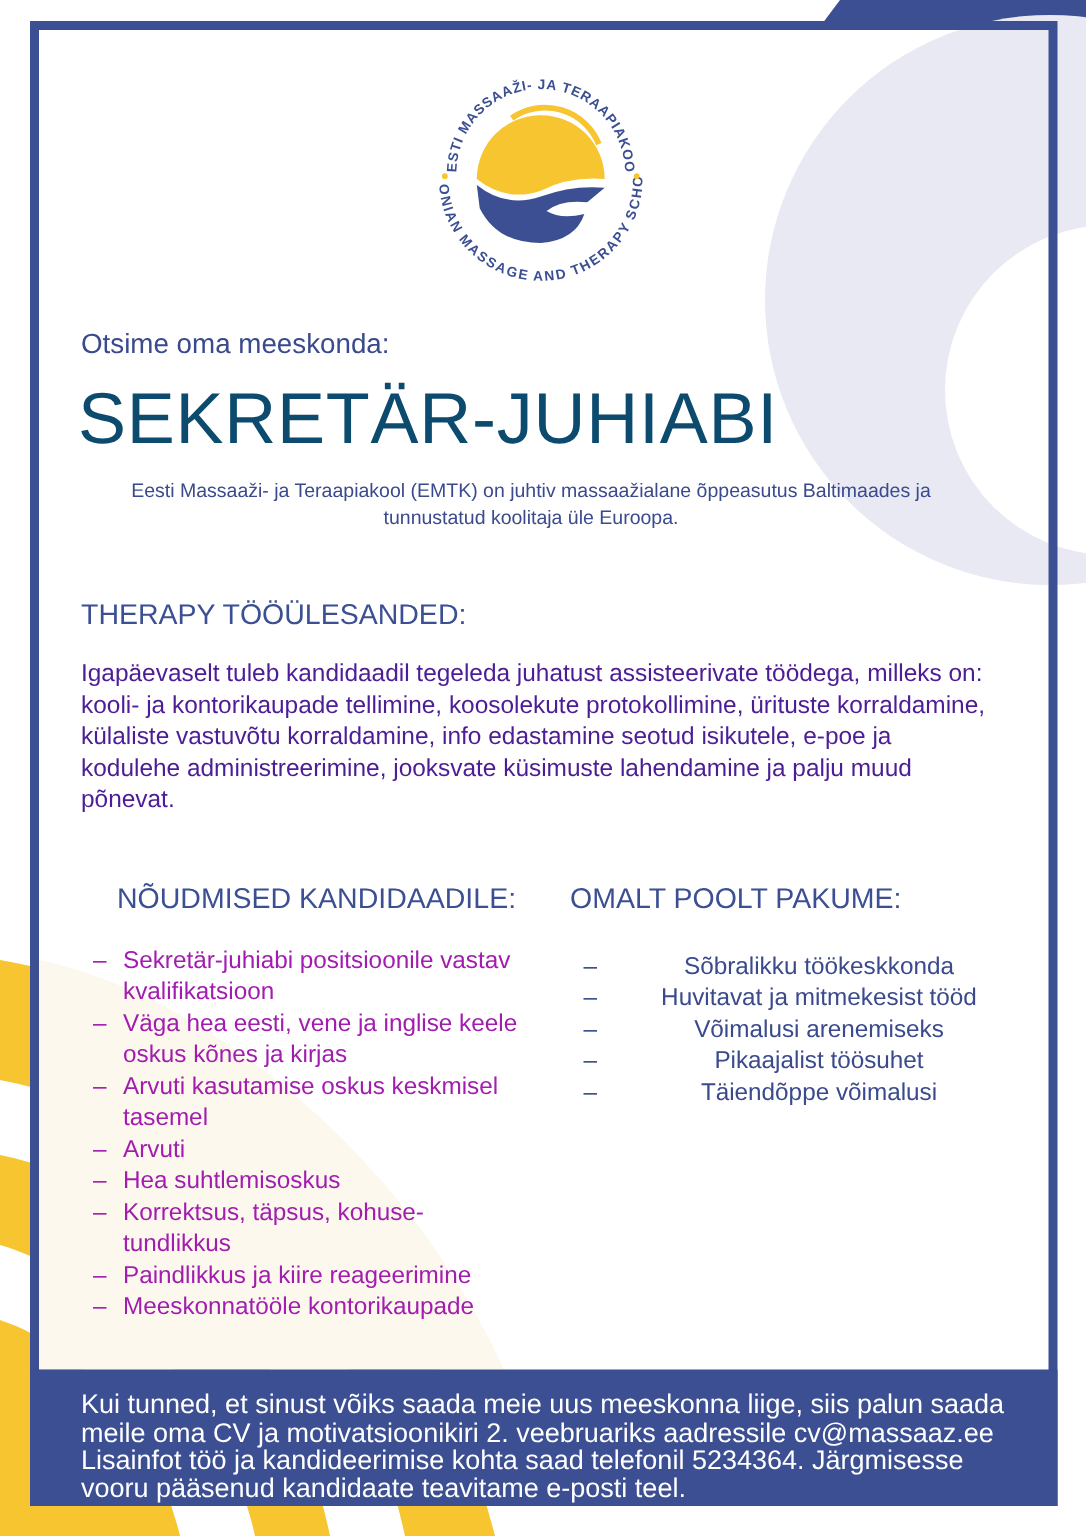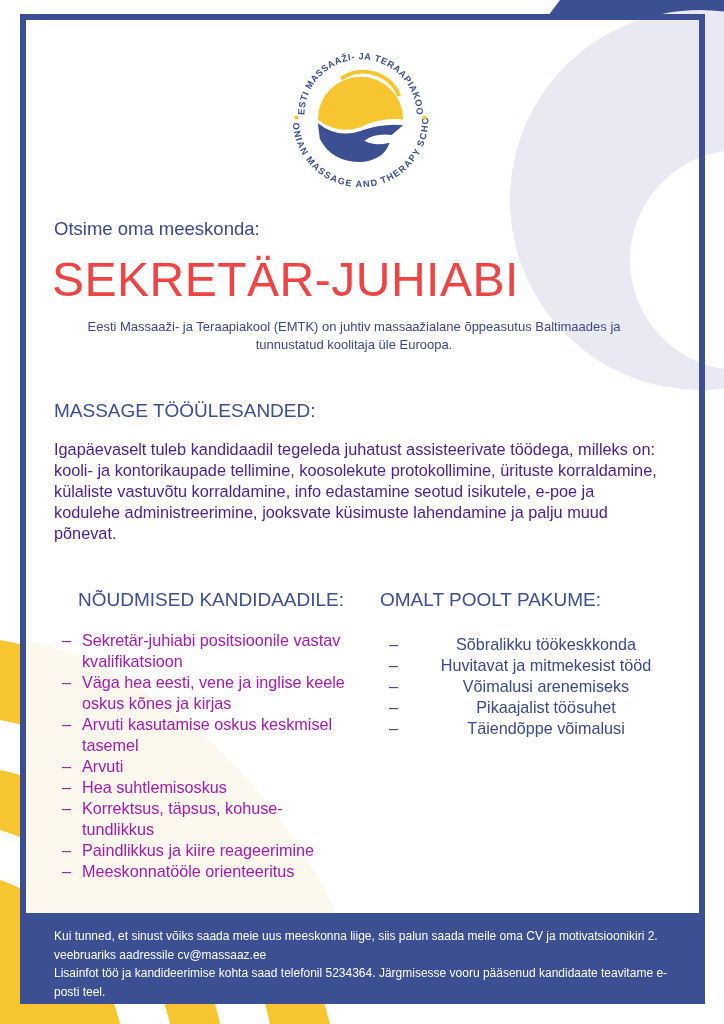--- a/index.html
+++ b/index.html
@@ -11,37 +11,37 @@
     }
     .bg-layer { position: absolute; inset: 0; z-index: 0; }
     .frame {
       position: absolute; left: 20px; top: 14px; width: 685px; height: 990px;
       box-sizing: border-box; border: 6px solid #3b4f92; z-index: 2;
       background: transparent;
     }
     .content { position: absolute; left: 0; top: 0; width: 724px; height: 1024px; z-index: 3; }
     .logo { position: absolute; left: 283px; top: 38px; width: 155px; height: 155px; }
     .kicker { position: absolute; left: 54px; top: 218px; font-size: 18.5px; color: #3a4a8c; }
-    .title { position: absolute; left: 52px; top: 252px; font-size: 48px; color: #ef4444; letter-spacing: 0.5px; }
+    .title { position: absolute; left: 52px; top: 252px; font-size: 48px; color: #0c4a6e; letter-spacing: 0.5px; }
     .intro { position: absolute; left: 54px; top: 318px; width: 600px; font-size: 13px; line-height: 17.5px; color: #3a4a8c; text-align: center; }
     .section-h { position: absolute; font-size: 19px; color: #3b4f92; }
     .tasks-h { left: 54px; top: 400px; }
     .tasks-body { position: absolute; left: 54px; top: 439px; width: 610px; font-size: 16.3px; line-height: 21px; color: #4c1d95; }
     .req-h { left: 54px; top: 589px; margin-left: 24px; }
     .offer-h { left: 380px; top: 589px; }
     ul.req { position: absolute; left: 62px; top: 630px; width: 290px; margin: 0; padding: 0; list-style: none; font-size: 16.2px; line-height: 21px; color: #a21caf; }
     ul.req li { position: relative; padding-left: 20px; }
     ul.req li::before { content: "–"; position: absolute; left: 0; top: 0; }
     ul.offer { position: absolute; left: 389px; top: 634px; width: 300px; margin: 0; padding: 0; list-style: none; font-size: 16.2px; line-height: 21px; color: #3a4a8c; text-align: center; }
     ul.offer li { position: relative; padding-left: 14px; }
     ul.offer li::before { content: "–"; position: absolute; left: 0; top: 0; }
     .footer {
       position: absolute; left: 20px; top: 913px; width: 685px; height: 91px;
       background: #3b4f92; z-index: 4; box-sizing: border-box; padding: 14px 34px 0 34px;
-      color: #ffffff; font-size: 12px; line-height: 18.5px;
+      color: #ffffff; font-size: 18px; line-height: 18.5px;
     }
     .footer p { margin: 0; }
   </style>
 </head>
 <body>
 
 <svg class="bg-layer" width="724" height="1024" viewBox="0 0 724 1024">
 
   <path d="M565 0 L724 0 L724 370 C690 360 650 340 620 300 L620 120 C640 100 680 110 724 140 L724 0 Z" fill="#3b4f92"></path>
   <path d="M560 0 L724 0 L724 130 C690 100 640 95 600 120 L545 20 Z" fill="#3b4f92"></path>
@@ -82,33 +82,33 @@
     <path d="M36 84 A44 44 0 0 1 124 84 Q100 82 80 92 Q56 100 36 84 Z" fill="#f6c52f"></path>
     <path d="M60 42 A40 40 0 0 1 120 60" stroke="#f6c52f" stroke-width="4" fill="none"></path>
 
     <path d="M36 88 Q56 104 80 96 Q102 88 124 90 L112 100 Q94 98 84 106 Q94 112 110 108 Q104 126 80 128 Q50 128 38 104 Z" fill="#3b4f92"></path>
   </svg>
 
   <div class="kicker">Otsime oma meeskonda:</div>
   <div class="title">SEKRETÄR-JUHIABI</div>
   <div class="intro">Eesti Massaaži- ja Teraapiakool (EMTK) on juhtiv massaažialane õppeasutus Baltimaades ja tunnustatud koolitaja üle Euroopa.</div>
 
-  <div class="section-h tasks-h">MASSAGE TÖÖÜLESANDED:</div>
+  <div class="section-h tasks-h">THERAPY TÖÖÜLESANDED:</div>
   <div class="tasks-body">Igapäevaselt tuleb kandidaadil tegeleda juhatust assisteerivate töödega, milleks on: kooli- ja kontorikaupade tellimine, koosolekute protokollimine, ürituste korraldamine, külaliste vastuvõtu korraldamine, info edastamine seotud isikutele, e-poe ja kodulehe administreerimine, jooksvate küsimuste lahendamine ja palju muud põnevat.</div>
 
   <div class="section-h req-h">NÕUDMISED KANDIDAADILE:</div>
   <ul class="req">
     <li>Sekretär-juhiabi positsioonile vastav kvalifikatsioon</li>
     <li>Väga hea eesti, vene ja inglise keele oskus kõnes ja kirjas</li>
     <li>Arvuti kasutamise oskus keskmisel tasemel</li>
     <li>Arvuti</li>
     <li>Hea suhtlemisoskus</li>
     <li>Korrektsus, täpsus, kohuse-tundlikkus</li>
     <li>Paindlikkus ja kiire reageerimine</li>
-    <li>Meeskonnatööle orienteeritus</li>
+    <li>Meeskonnatööle kontorikaupade</li>
   </ul>
 
   <div class="section-h offer-h">OMALT POOLT PAKUME:</div>
   <ul class="offer">
     <li>Sõbralikku töökeskkonda</li>
     <li>Huvitavat ja mitmekesist tööd</li>
     <li>Võimalusi arenemiseks</li>
     <li>Pikaajalist töösuhet</li>
     <li>Täiendõppe võimalusi</li>
   </ul>

